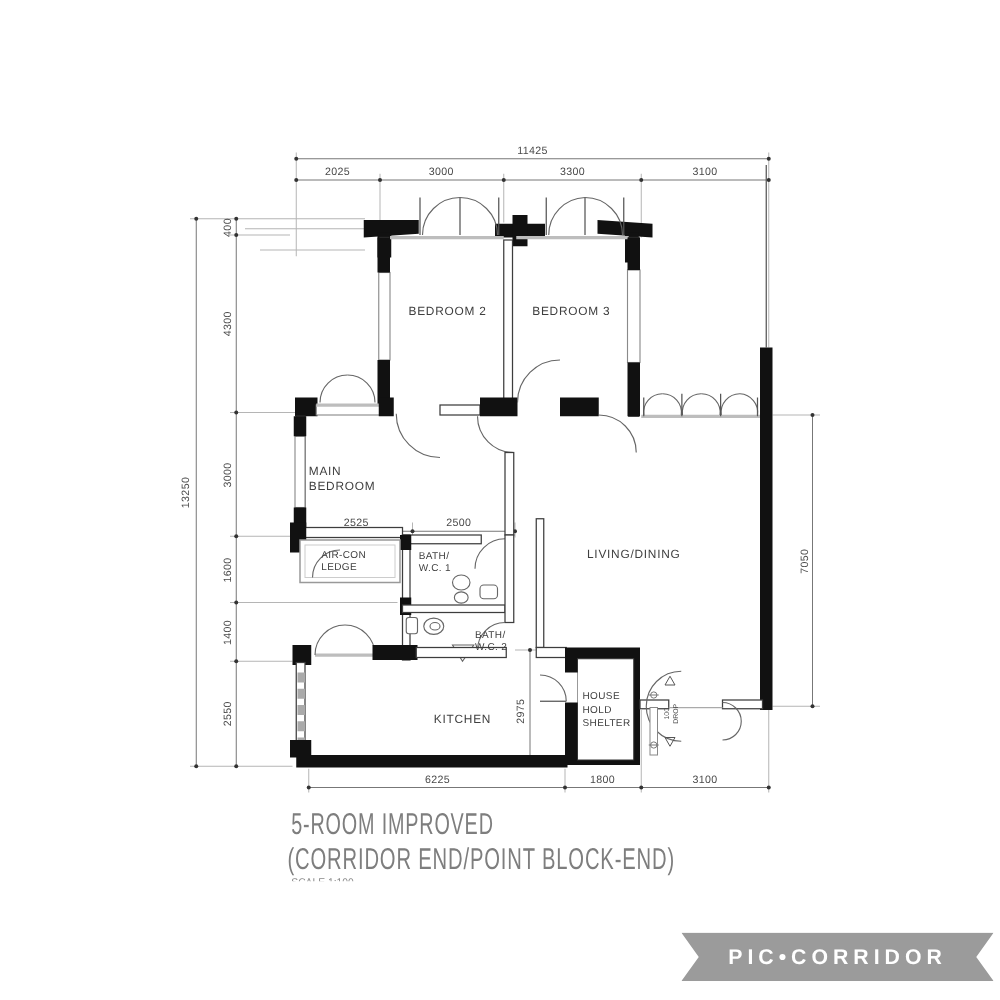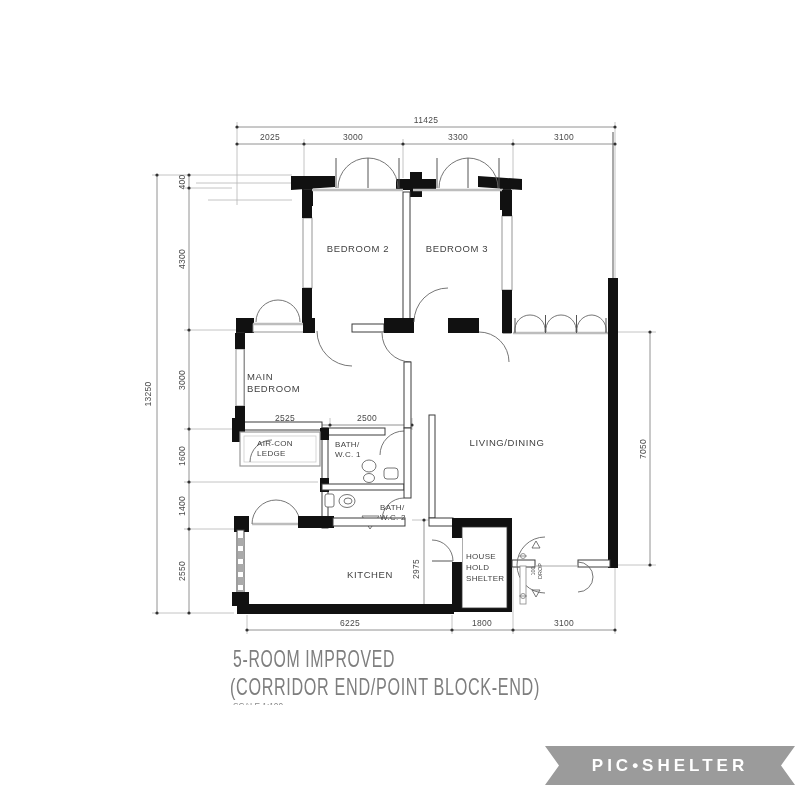--- a/index.html
+++ b/index.html
@@ -291,15 +291,15 @@
   <g>
     <text class="titletxt" x="233" y="667" textLength="162" lengthAdjust="spacingAndGlyphs">5-ROOM IMPROVED</text>
     <text class="titletxt" x="230" y="695" textLength="310" lengthAdjust="spacingAndGlyphs">(CORRIDOR END/POINT BLOCK-END)</text>
     <text class="scaletxt" x="233" y="709" textLength="50" lengthAdjust="spacingAndGlyphs">SCALE  1:100</text>
     <rect x="225" y="705" width="80" height="14" fill="#ffffff"></rect>
   </g>
 </svg>
 
 
 <div id="watermark">
-  <span>PIC•SHELTER</span>
+  <span>PIC•CORRIDOR</span>
 </div>
 </div>
 
 </body></html>

